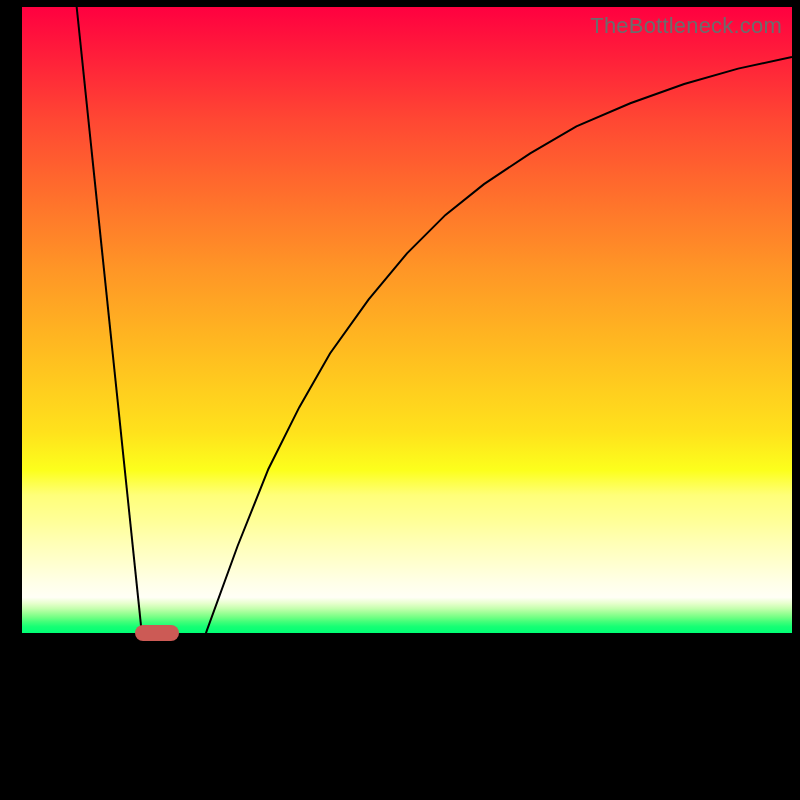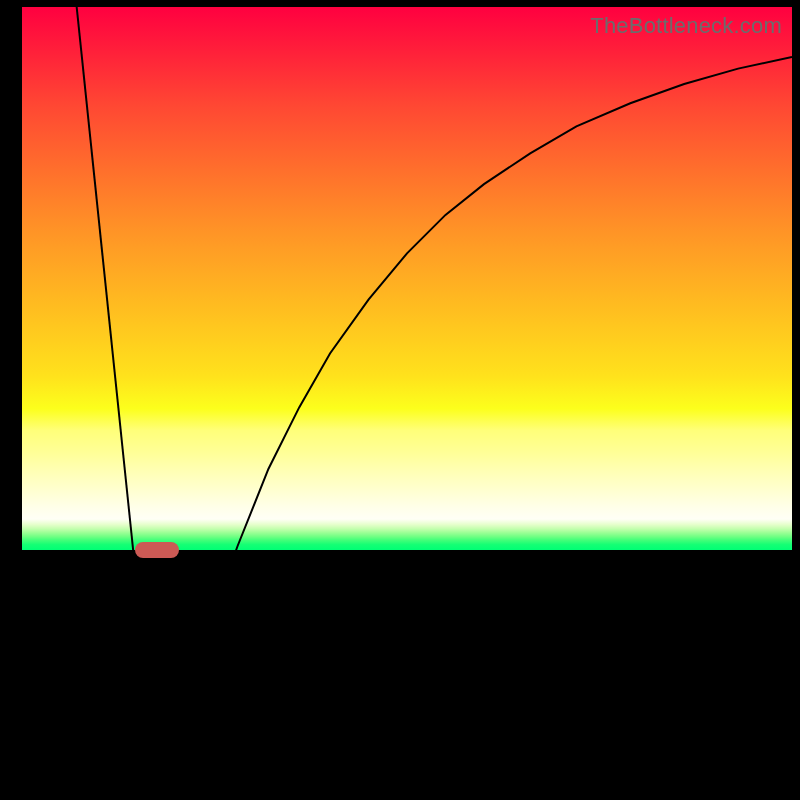--- a/index.html
+++ b/index.html
@@ -15,21 +15,21 @@
     position: relative;
     width: 800px;
     height: 800px;
     background: #000;
   }
   .plot {
     position: absolute;
     left: 22px;
     top: 7px;
     width: 770px;
-    height: 543px;
+    height: 626px;
     background: linear-gradient(to bottom,
       #ff0040 0%,
       #ff1f3a 8%,
       #ff4733 18%,
       #ff6f2c 30%,
       #ff9626 42%,
       #ffbc20 55%,
       #ffe21c 68%,
       #fcff1c 74%,
       #ffff7a 78%,

